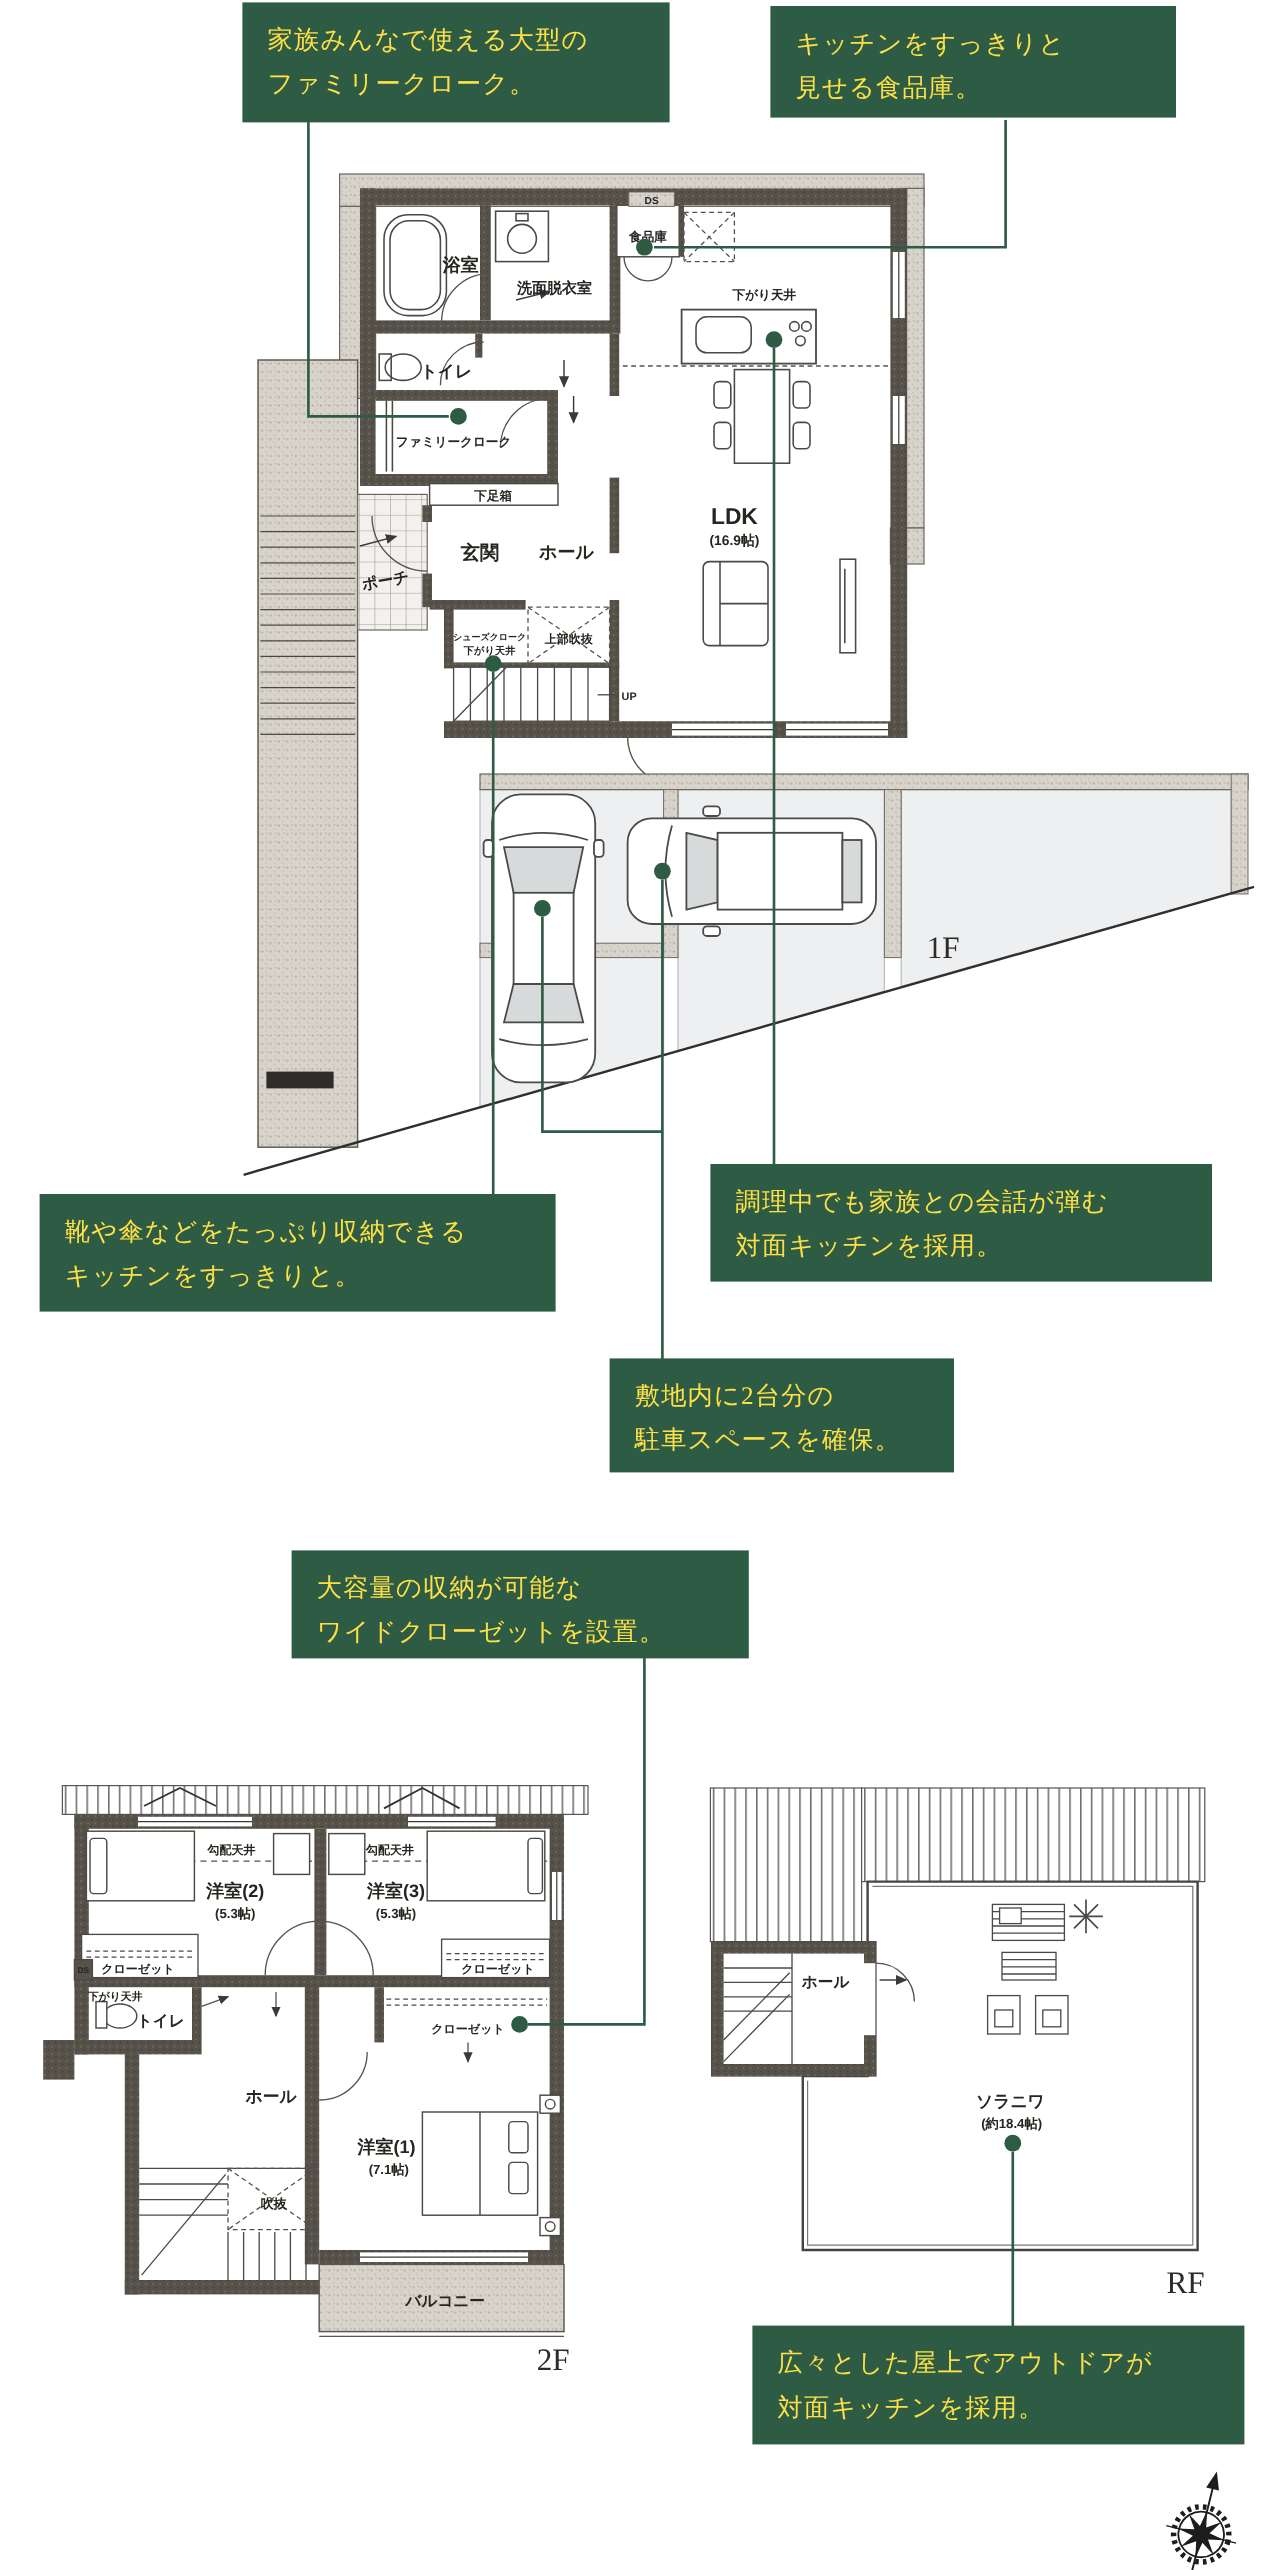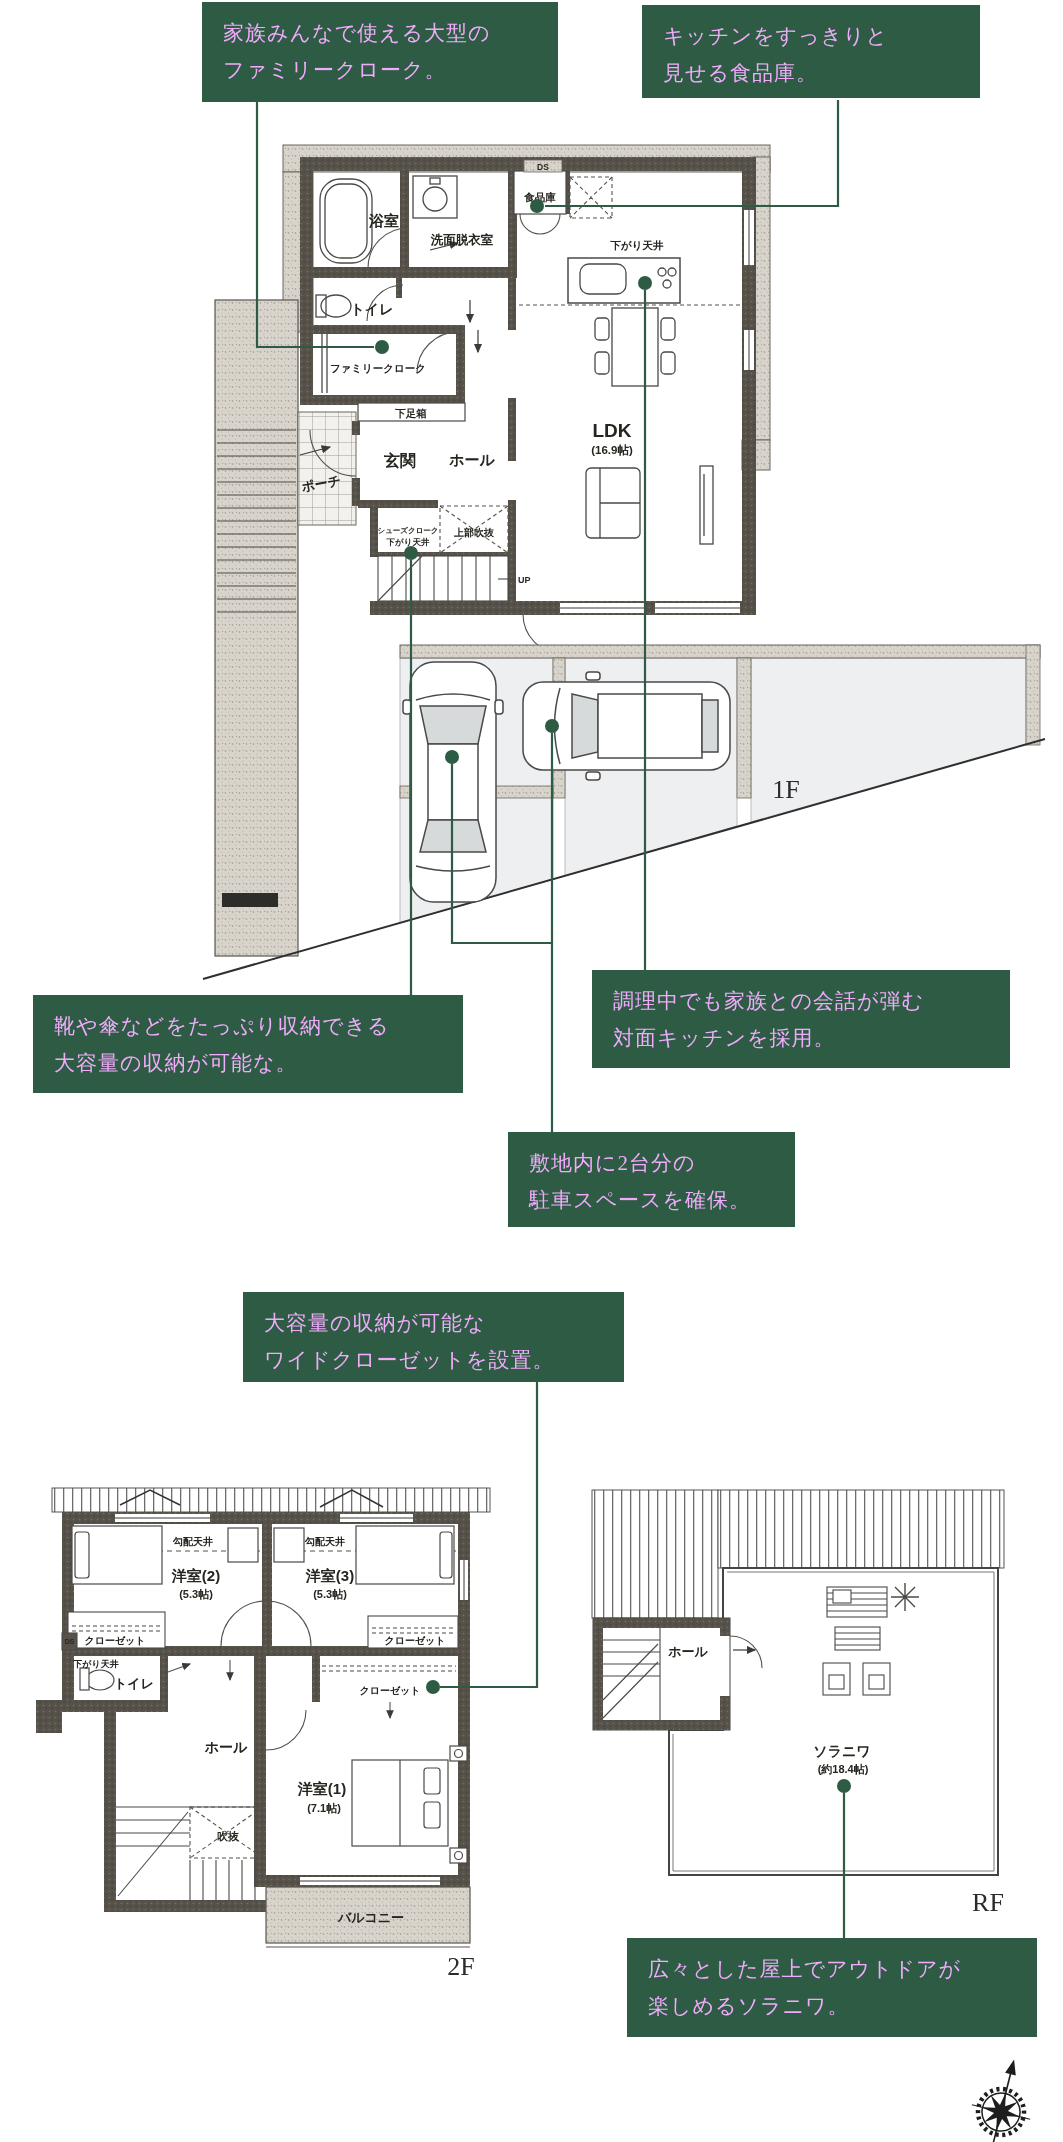--- a/index.html
+++ b/index.html
@@ -1,19 +1,19 @@
 <!DOCTYPE html>
 <html><head>
 <meta charset="utf-8">
 <style>
   html,body{margin:0;padding:0;background:#fff;}
   #canvas{position:relative;width:1063px;height:2142px;background:#fff;overflow:hidden;
           font-family:"Liberation Sans",sans-serif;}
   #plan-svg{position:absolute;left:0;top:0;}
-  .callout{position:absolute;background:#2e5b43;color:#f0abfc;
+  .callout{position:absolute;background:#2e5b43;color:#fde047;
            font-family:"Liberation Serif",serif;font-size:21px;line-height:1.75;
            padding:13px 21px;box-sizing:border-box;white-space:pre-line;letter-spacing:1px;}
   text{fill:#26251f;font-family:"Liberation Sans",sans-serif;font-weight:600;}
   .serifLbl{font-family:"Liberation Serif",serif;font-weight:400;fill:#2b2b2b;}
 </style>
 </head>
 <body>
 
 <div id="canvas">
 
@@ -384,23 +384,23 @@
     <path d="M0,-54 L-5.5,-39 L5.5,-39 Z" fill="#1d1d1d"></path>
     <line x1="-30" y1="0" x2="30" y2="0" stroke="#1d1d1d" stroke-width="1"></line>
   </g>
 </svg>
 
 <div class="callout" style="left:202px;top:2px;width:356px;height:100px;">家族みんなで使える大型の
 ファミリークローク。</div>
 <div class="callout" style="left:642px;top:5px;width:338px;height:93px;">キッチンをすっきりと
 見せる食品庫。</div>
 <div class="callout" style="left:33px;top:995px;width:430px;height:98px;">靴や傘などをたっぷり収納できる
-大容量の収納が可能な。</div>
+キッチンをすっきりと。</div>
 <div class="callout" style="left:592px;top:970px;width:418px;height:98px;">調理中でも家族との会話が弾む
 対面キッチンを採用。</div>
 <div class="callout" style="left:508px;top:1132px;width:287px;height:95px;">敷地内に2台分の
 駐車スペースを確保。</div>
 <div class="callout" style="left:243px;top:1292px;width:381px;height:90px;">大容量の収納が可能な
 ワイドクローゼットを設置。</div>
 <div class="callout" style="left:627px;top:1938px;width:410px;height:99px;">広々とした屋上でアウトドアが
-楽しめるソラニワ。</div>
+対面キッチンを採用。</div>
 
 </div>
 
 </body></html>

